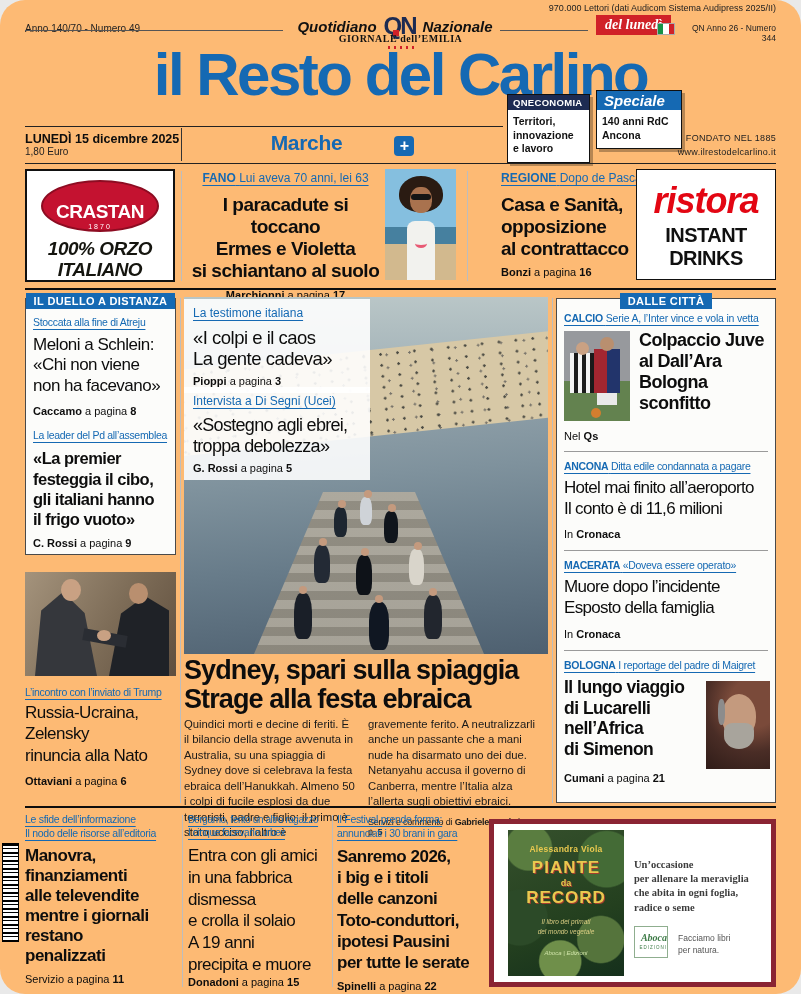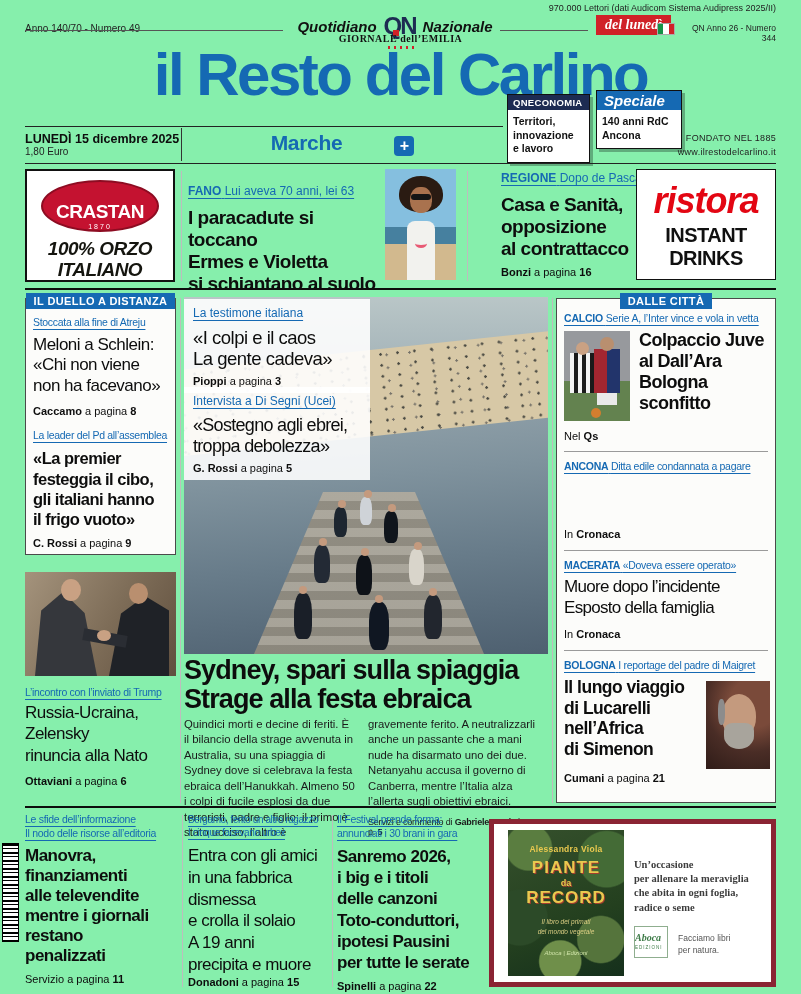--- a/index.html
+++ b/index.html
@@ -1,21 +1,21 @@
 <!DOCTYPE html>
 <html><head>
 <meta charset="utf-8">
 <style>
   :root{
     --blue:#1569b3; --navy:#1d2b52; --red:#d02128; --ink:#0d0d0d;
     --ristora:#e30613; --maroon:#8a2433;
   }
   html,body{margin:0;padding:0;background:#e9e9e9;}
-  .page{position:relative;width:801px;height:994px;margin:0 auto;background:#86efac;
-        font-family:"Liberation Sans",sans-serif;color:var(--ink);overflow:hidden;}
+  .page{position:relative;width:801px;height:994px;margin:0 auto;background:#fdba74;
+        font-family:"Liberation Sans",sans-serif;color:var(--ink);overflow:hidden;border-radius:25px;}
   .abs{position:absolute;}
   .pre{white-space:pre-line;}
   .hline{background:#555;height:1px;}
   .vline{background:#bdbdbd;width:1px;}
   
   .k{color:var(--blue);font-size:12px;line-height:1.3;text-decoration:underline;
      text-decoration-thickness:1px;text-underline-offset:3px;}
   .k .kl{font-weight:700;}
   .k10{font-size:10.5px;letter-spacing:-0.3px;}
   
@@ -92,21 +92,21 @@
       radial-gradient(circle at 45% 90%,#6f8f4a 0 14%,transparent 15%),
       linear-gradient(160deg,#35502c,#24401f 60%,#15301c);
       text-align:center;color:#eac94f;}
   .cov-author{font-size:8.5px;font-weight:700;margin-top:14px;letter-spacing:.3px;}
   .cov-t1{font-size:17px;font-weight:700;letter-spacing:1px;text-shadow:1px 1px 0 #a33c2e;margin-top:4px;}
   .cov-t2{font-size:9px;font-weight:700;text-shadow:1px 1px 0 #a33c2e;}
   .cov-t3{font-size:17px;font-weight:700;letter-spacing:1px;text-shadow:1px 1px 0 #a33c2e;}
   .cov-sub{font-size:6.5px;color:#d9cc82;font-style:italic;margin-top:9px;line-height:1.5;}
   .cov-pub{font-size:6px;color:#cfe3a8;margin-top:13px;font-style:italic;}
   .quote{font-family:"Liberation Serif",serif;font-weight:700;font-size:10.5px;line-height:1.35;color:#3c3c3c;}
-  .abocabox{border:1px solid #8fae8f;text-align:left;box-sizing:border-box;padding-top:5px;}
+  .abocabox{border:1px solid #8fae8f;text-align:right;box-sizing:border-box;padding-top:5px;}
   .aboca-script{font-family:"Liberation Serif",serif;font-style:italic;font-weight:700;font-size:10px;color:#3c7a46;}
   .aboca-sub{font-size:4.5px;letter-spacing:1px;color:#3c7a46;margin-top:2px;}
   .slogan{font-size:8.5px;color:#555;line-height:1.45;}
 </style>
 </head>
 <body>
 
 <div class="page">
 
   <div class="abs readers" style="right:25px;top:3px;">970.000 Lettori  (dati Audicom Sistema Audipress 2025/II)</div>
@@ -160,21 +160,21 @@
     <div class="crastan-oval">
       <div class="crastan-brand">CRASTAN</div>
       <div class="crastan-year">1870</div>
     </div>
     <div class="crastan-claim pre">100% ORZO
 ITALIANO</div>
   </div>
 
   <div class="abs vline" style="left:181px;top:171px;height:110px;"></div>
 
-  <div class="abs" style="left:188px;top:184px;width:195px;">
+  <div class="abs" style="left:188px;top:171px;width:195px;text-align:center;">
     <div class="k"><span class="kl">FANO</span> <span>Lui aveva 70 anni, lei 63</span></div>
     <div class="hl w7" style="font-size:19px;margin-top:7px;">I paracadute si toccano
 Ermes e Violetta
 si schiantano al suolo</div>
     <div class="by" style="margin-top:7px;"><span class="bb">Marchionni</span> <span>a pagina</span> <span class="bb">17</span></div>
   </div>
 
   <div class="abs ph photo-fano" style="left:385px;top:169px;width:71px;height:111px;">
     <div class="abs" style="left:14px;top:7px;width:44px;height:36px;background:#2a1b12;border-radius:50% 50% 45% 45%;"></div>
     <div class="abs" style="left:25px;top:18px;width:22px;height:26px;background:#a9724e;border-radius:45%;"></div>
@@ -286,20 +286,22 @@
     <div class="abs" style="left:27px;bottom:3px;width:10px;height:10px;background:#d27e2f;border-radius:50%;"></div>
   </div>
   <div class="abs hl w7" style="left:639px;top:330px;width:134px;font-size:18px;line-height:1.16;">Colpaccio Juve
 al Dall’Ara
 Bologna
 sconfitto</div>
   <div class="abs by" style="left:564px;top:430px;"><span>Nel</span> <span class="bb">Qs</span></div>
   <div class="abs hline" style="left:564px;top:451px;width:204px;background:#9a9a9a;"></div>
 
   <div class="abs k k10" style="left:564px;top:460px;width:205px;"><span class="kl">ANCONA</span> <span>Ditta edile condannata a pagare</span></div>
+  <div class="abs hl w4" style="left:564px;top:477px;width:208px;font-size:17px;line-height:1.26;letter-spacing:-0.7px;">Hotel mai finito all’aeroporto
+Il conto è di 11,6 milioni</div>
   <div class="abs by" style="left:564px;top:528px;"><span>In</span> <span class="bb">Cronaca</span></div>
   <div class="abs hline" style="left:564px;top:550px;width:204px;background:#9a9a9a;"></div>
 
   <div class="abs k k10" style="left:564px;top:559px;width:205px;"><span class="kl">MACERATA</span> <span>«Doveva essere operato»</span></div>
   <div class="abs hl w4" style="left:564px;top:576px;width:208px;font-size:17px;line-height:1.26;letter-spacing:-0.7px;">Muore dopo l’incidente
 Esposto della famiglia</div>
   <div class="abs by" style="left:564px;top:628px;"><span>In</span> <span class="bb">Cronaca</span></div>
   <div class="abs hline" style="left:564px;top:650px;width:204px;background:#9a9a9a;"></div>
 
   <div class="abs k k10" style="left:564px;top:659px;width:205px;"><span class="kl">BOLOGNA</span> <span>I reportage del padre di Maigret</span></div>

